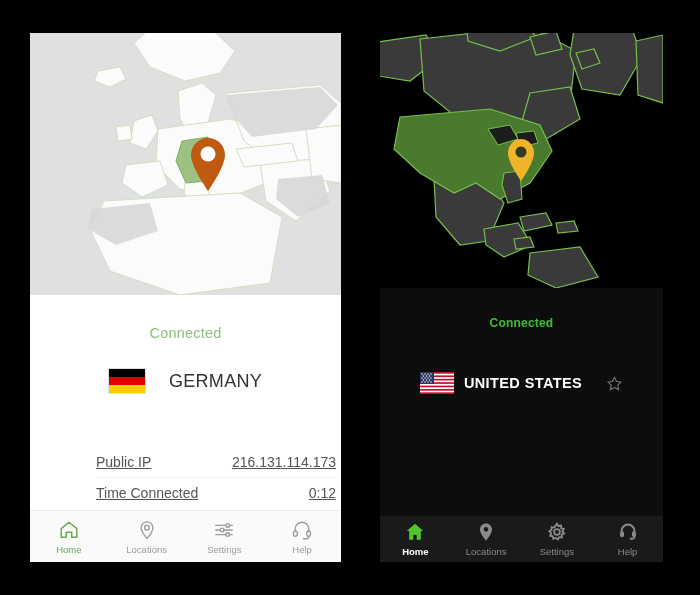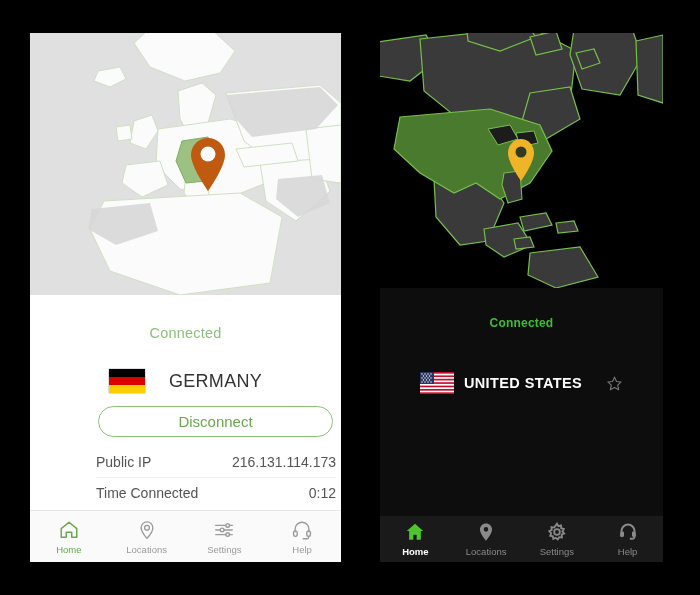--- a/index.html
+++ b/index.html
@@ -39,21 +39,21 @@
 
   
   .btn{position:absolute;box-sizing:border-box;display:flex;align-items:center;justify-content:center;cursor:pointer;}
   #btn-light{left:68px;top:373px;width:235px;height:31px;border:1.5px solid #8cc474;
              border-radius:16px;background:transparent;color:#6aa84f;font-size:15px;}
 
   
   .stats{position:absolute;}
   #stats-light{left:66px;top:414px;width:240px;}
   #stats-light .stat{display:flex;justify-content:space-between;align-items:center;height:30px;
-                     font-size:14px;color:#555;border-bottom:1px solid #f0f0f0;}
+                     font-size:14px;color:#555;border-bottom:1px solid #f0f0f0;text-decoration:underline;}
   #stats-light .stat:last-child{border-bottom:none;}
 
   
   .nav{position:absolute;left:0;bottom:0;width:100%;display:flex;box-sizing:border-box;}
   #nav-light{height:52px;background:#fafafa;border-top:1px solid #e8e8e8;}
   #nav-dark{height:46px;background:#1a1a1a;}
   .nav-item{flex:1;display:flex;flex-direction:column;align-items:center;justify-content:center;gap:3px;cursor:pointer;}
   .nav-label{font-size:9.5px;}
   #nav-light .nav-label{color:#9b9b9b;}
   #nav-light .nav-item.active .nav-label{color:#6aa84f;}
@@ -129,21 +129,20 @@
       <span class="flag">
         <svg class="flag-de" viewBox="0 0 36 24">
           <rect width="36" height="8" fill="#000000"></rect>
           <rect y="8" width="36" height="8" fill="#dd0000"></rect>
           <rect y="16" width="36" height="8" fill="#ffce00"></rect>
         </svg>
       </span>
       <span class="country-name">GERMANY</span>
     </div>
 
-    <div class="btn" id="btn-light">Disconnect</div>
 
     <div class="stats" id="stats-light">
       <div class="stat">
         <span>Public IP</span>
         <span>216.131.114.173</span>
       </div>
       <div class="stat">
         <span>Time Connected</span>
         <span>0:12</span>
       </div>

